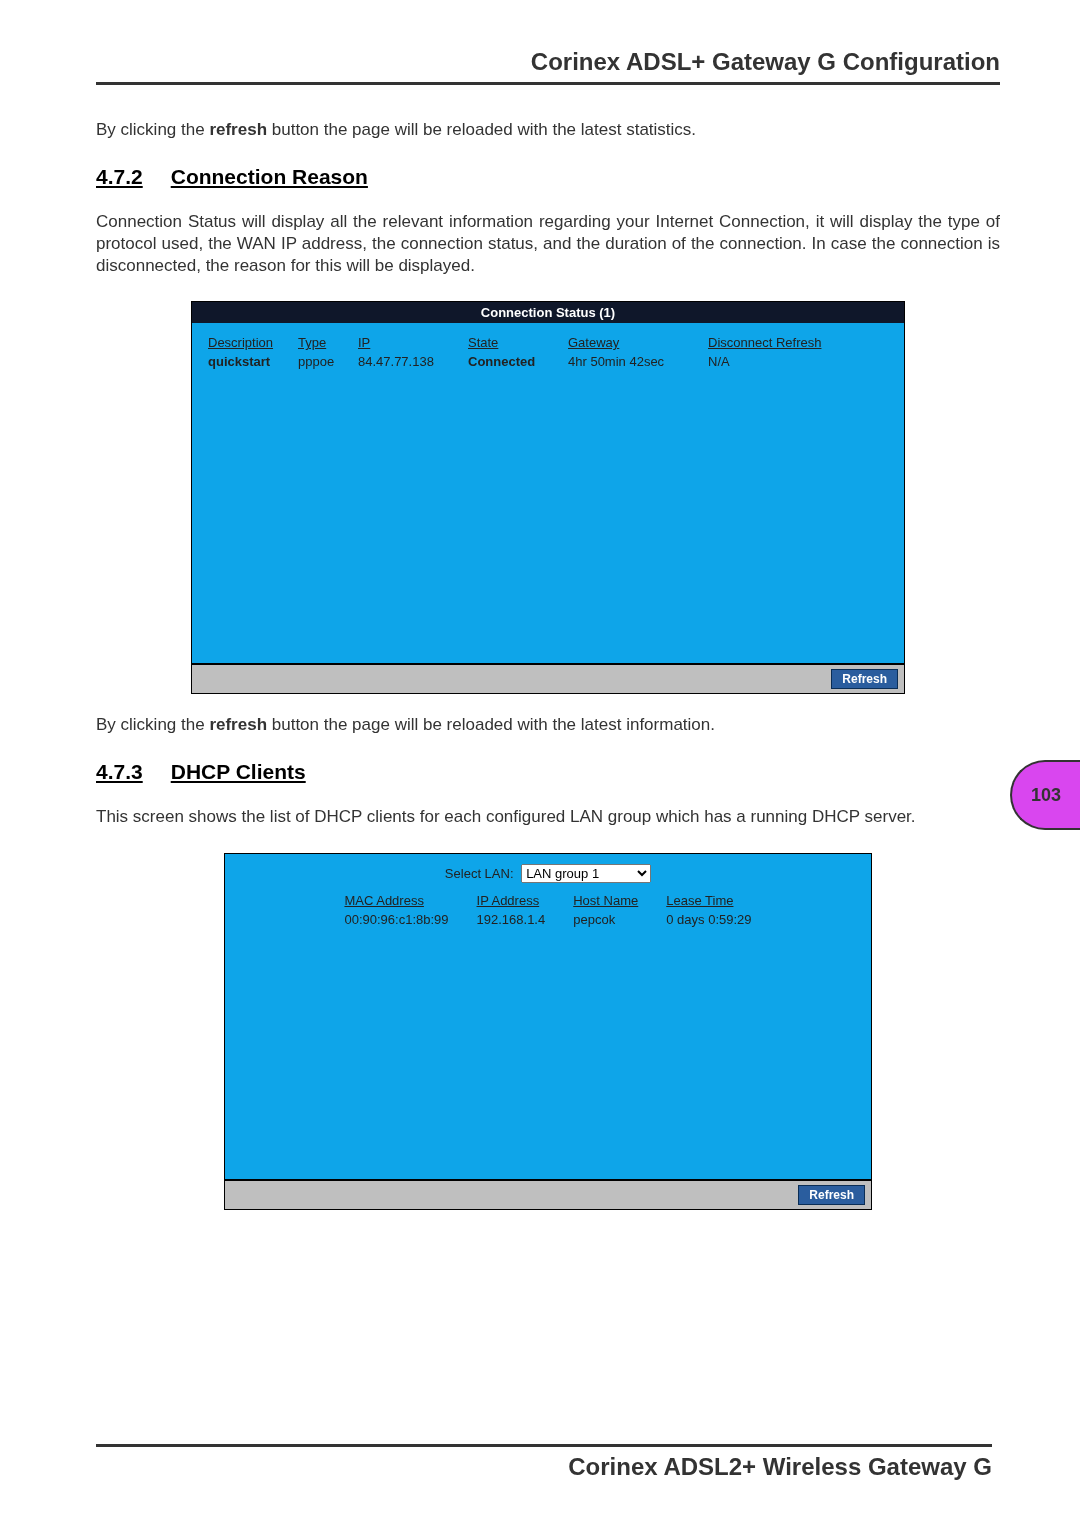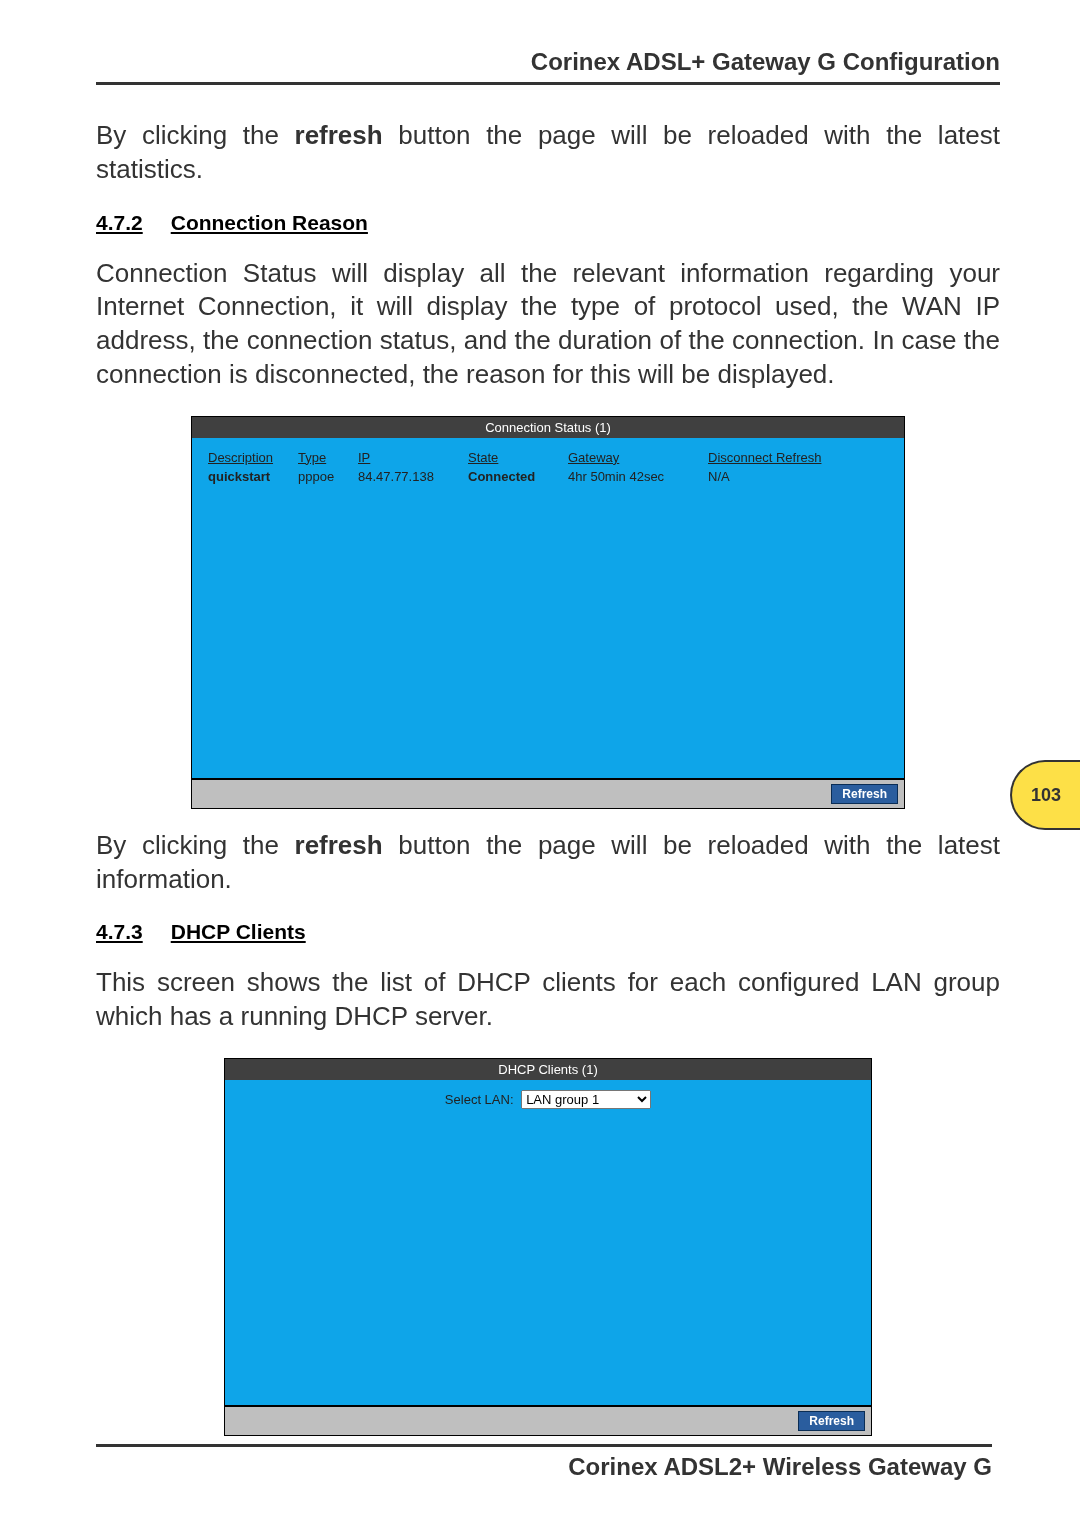--- a/index.html
+++ b/index.html
@@ -20,21 +20,21 @@
       text-align: right;
       color: #333;
       padding-bottom: 6px;
     }
     .hr-thick {
       border: none;
       border-top: 3px solid #333;
       margin-bottom: 34px;
     }
     .para {
-      font-size: 26px;
+      font-size: 17px;
       color: #333;
       line-height: 1.3;
       margin-bottom: 24px;
       text-align: justify;
     }
     .para b { font-weight: bold; }
     .section-heading {
       font-size: 21px;
       font-weight: bold;
       text-decoration: underline;
@@ -48,24 +48,24 @@
     
     .panel-outer {
       margin: 0 auto 20px auto;
     }
     .panel-outer.conn { width: 714px; }
     .panel-outer.dhcp { width: 648px; }
     .panel-border {
       border: 1px solid #000;
     }
     .panel-title {
-      background: #404040;
+      background: #0f172a;
       color: #fff;
       font-size: 13px;
-      font-weight: normal;
+      font-weight: bold;
       text-align: center;
       padding: 3px 0;
     }
     .panel-body {
       background: #0ea5e9;
       padding: 10px 12px 6px 12px;
       font-size: 13px;
       color: #222;
     }
     .panel-body.conn-body { height: 340px; }
@@ -125,21 +125,21 @@
       height: 70px;
       border: 2px solid #333;
       border-right: none;
       border-radius: 70px 0 0 70px;
       display: flex;
       align-items: center;
       justify-content: center;
       font-size: 18px;
       font-weight: bold;
       color: #333;
-      background: #fde047;
+      background: #d946ef;
     }
 
     .page-footer {
       position: absolute;
       left: 96px;
       right: 88px;
       bottom: 48px;
     }
     .hr-footer {
       border: none;
@@ -206,28 +206,43 @@
   </p>
 
   <h3 class="section-heading">
     <span>4.7.3</span><span class="gap"></span><span>DHCP Clients</span>
   </h3>
 
   <p class="para">This screen shows the list of DHCP clients for each configured LAN group which has a running DHCP server.</p>
 
   <div class="panel-outer dhcp">
     <div class="panel-border">
-      <div class="panel-title">DHCP Clients (1)</div>
       <div class="panel-body dhcp-body">
         <div class="dhcp-select-row">
           <label>Select LAN:</label>
           <select>
             <option>LAN group 1</option>
           </select>
         </div>
+        <table class="dhcp-table">
+          <tbody>
+              <tr>
+            <th>MAC Address</th>
+            <th>IP Address</th>
+            <th>Host Name</th>
+            <th>Lease Time</th>
+          </tr>
+          <tr>
+            <td>00:90:96:c1:8b:99</td>
+            <td>192.168.1.4</td>
+            <td>pepcok</td>
+            <td>0 days 0:59:29</td>
+          </tr>
+        </tbody>
+          </table>
       </div>
     </div>
     <div class="panel-footer">
       <span class="refresh-btn">Refresh</span>
     </div>
   </div>
 
 </div>
 
 <div class="page-tab">103</div>

